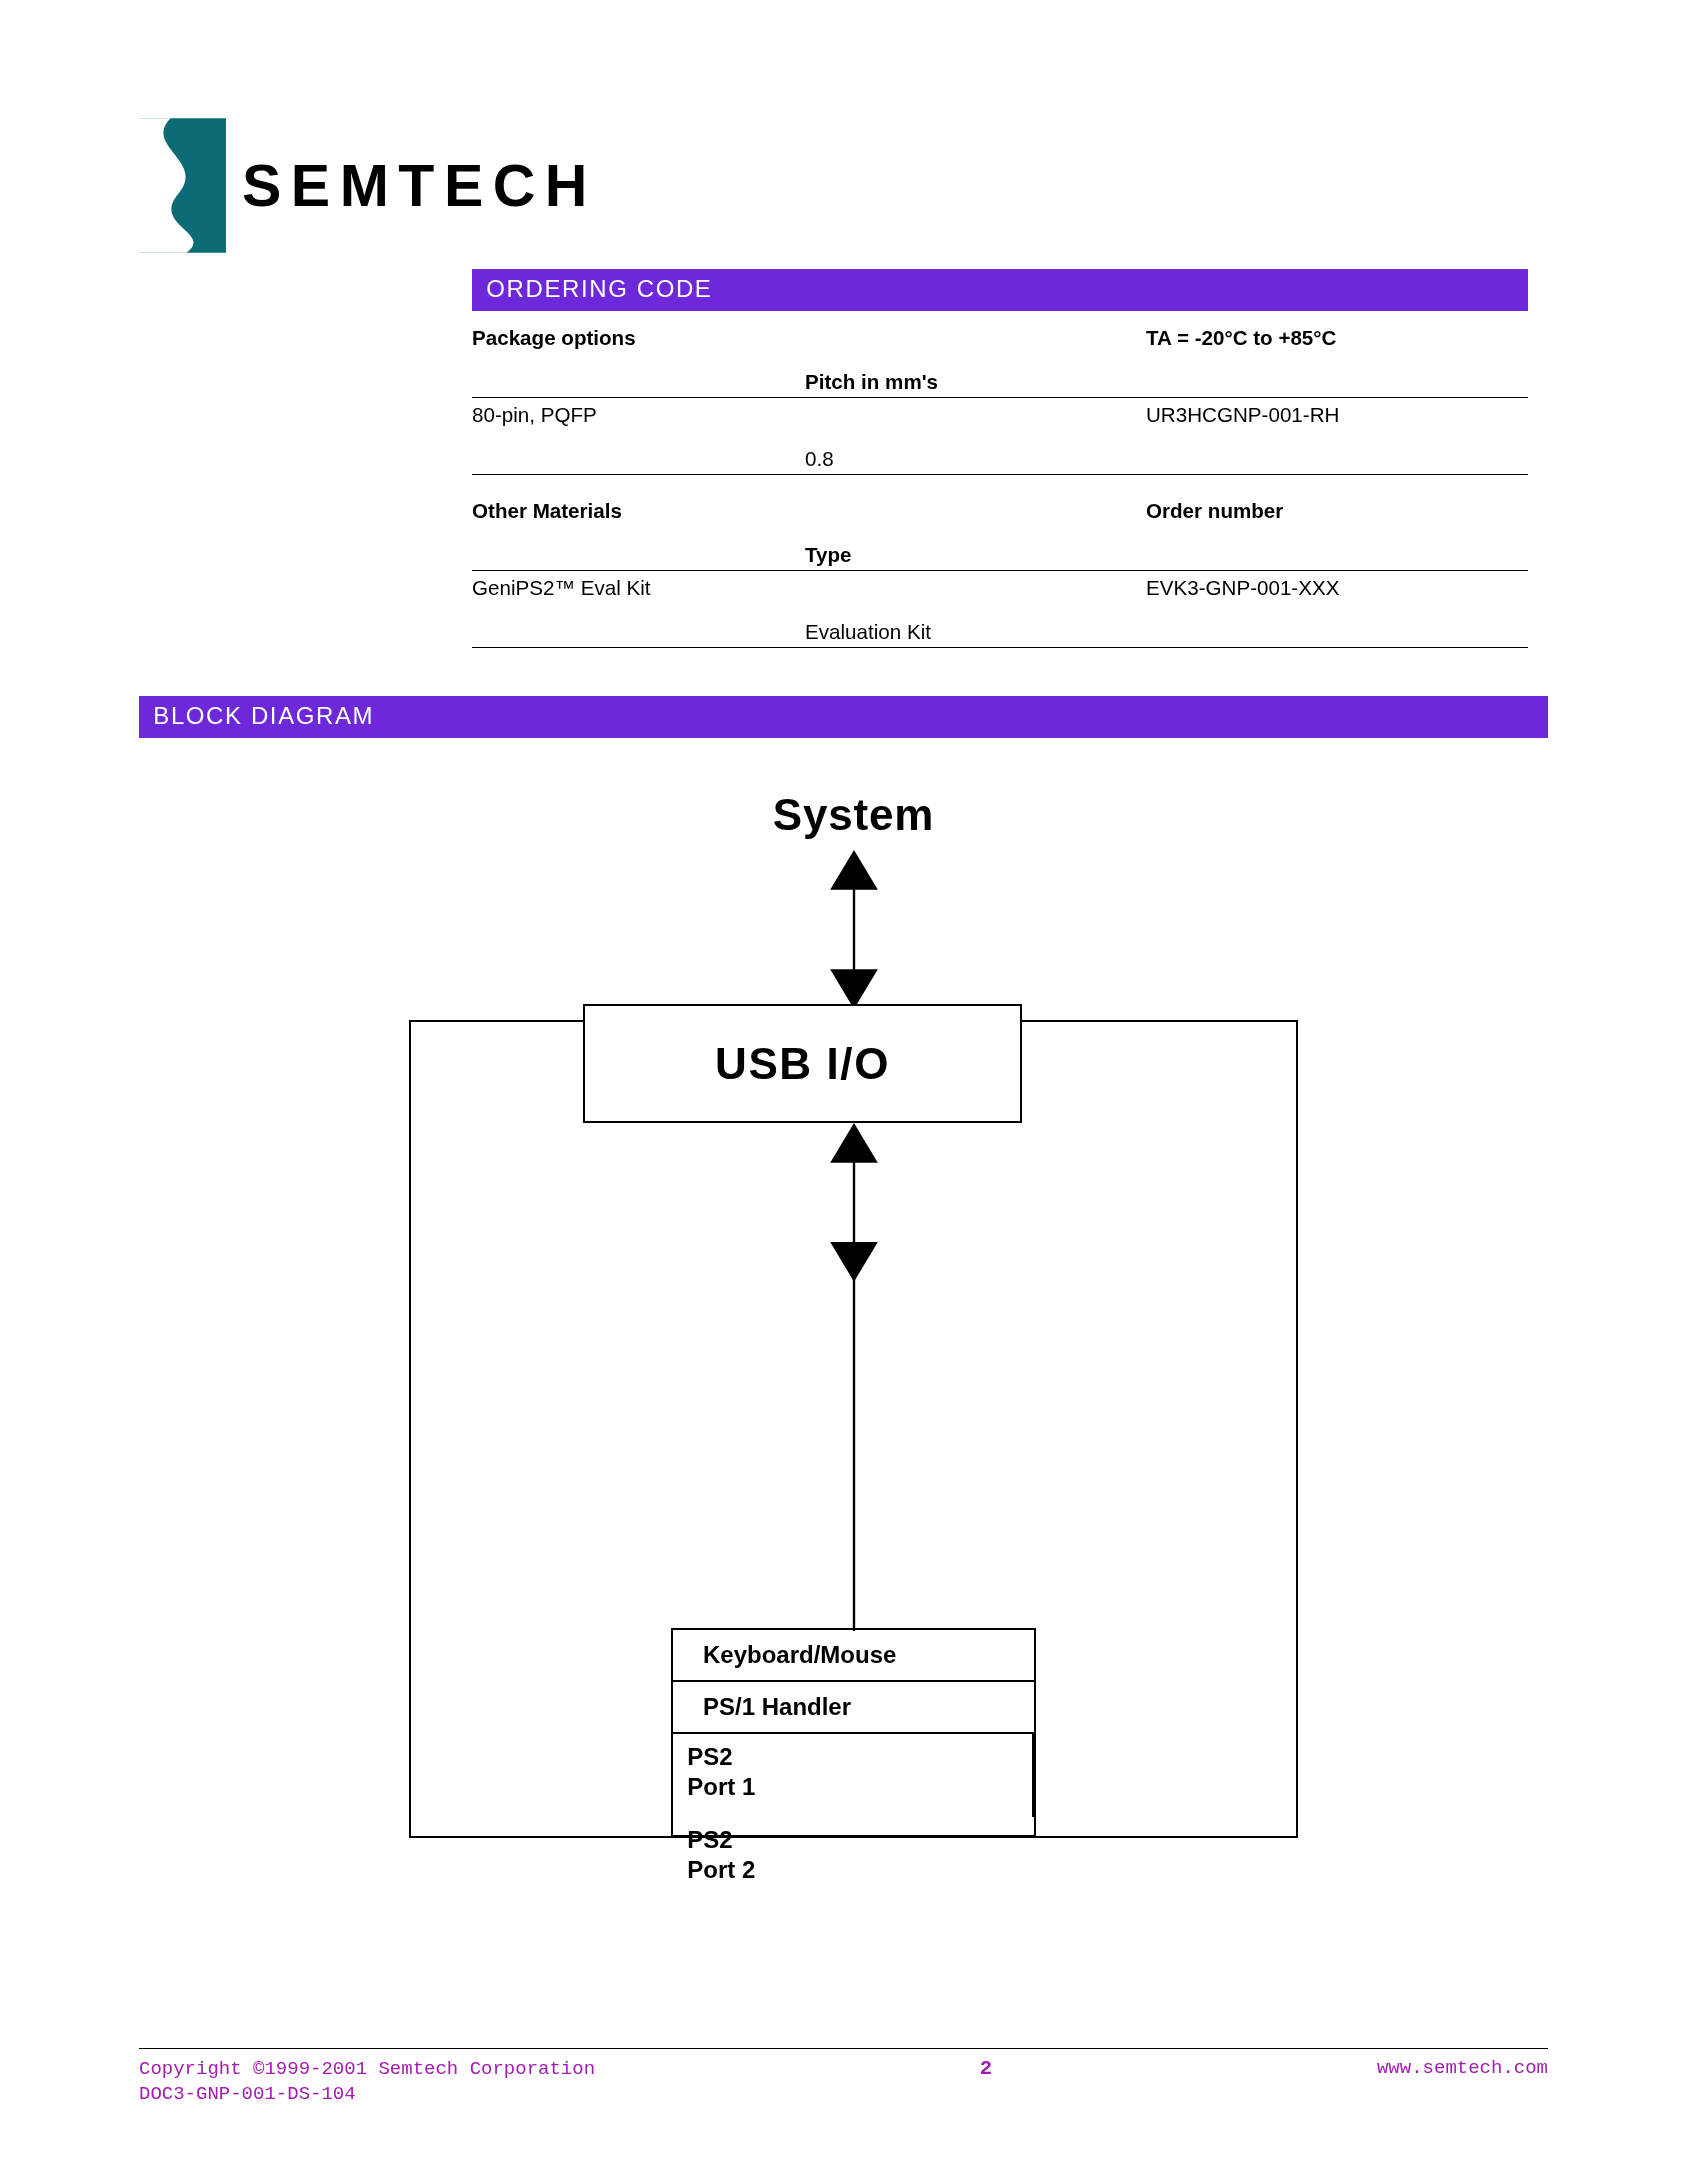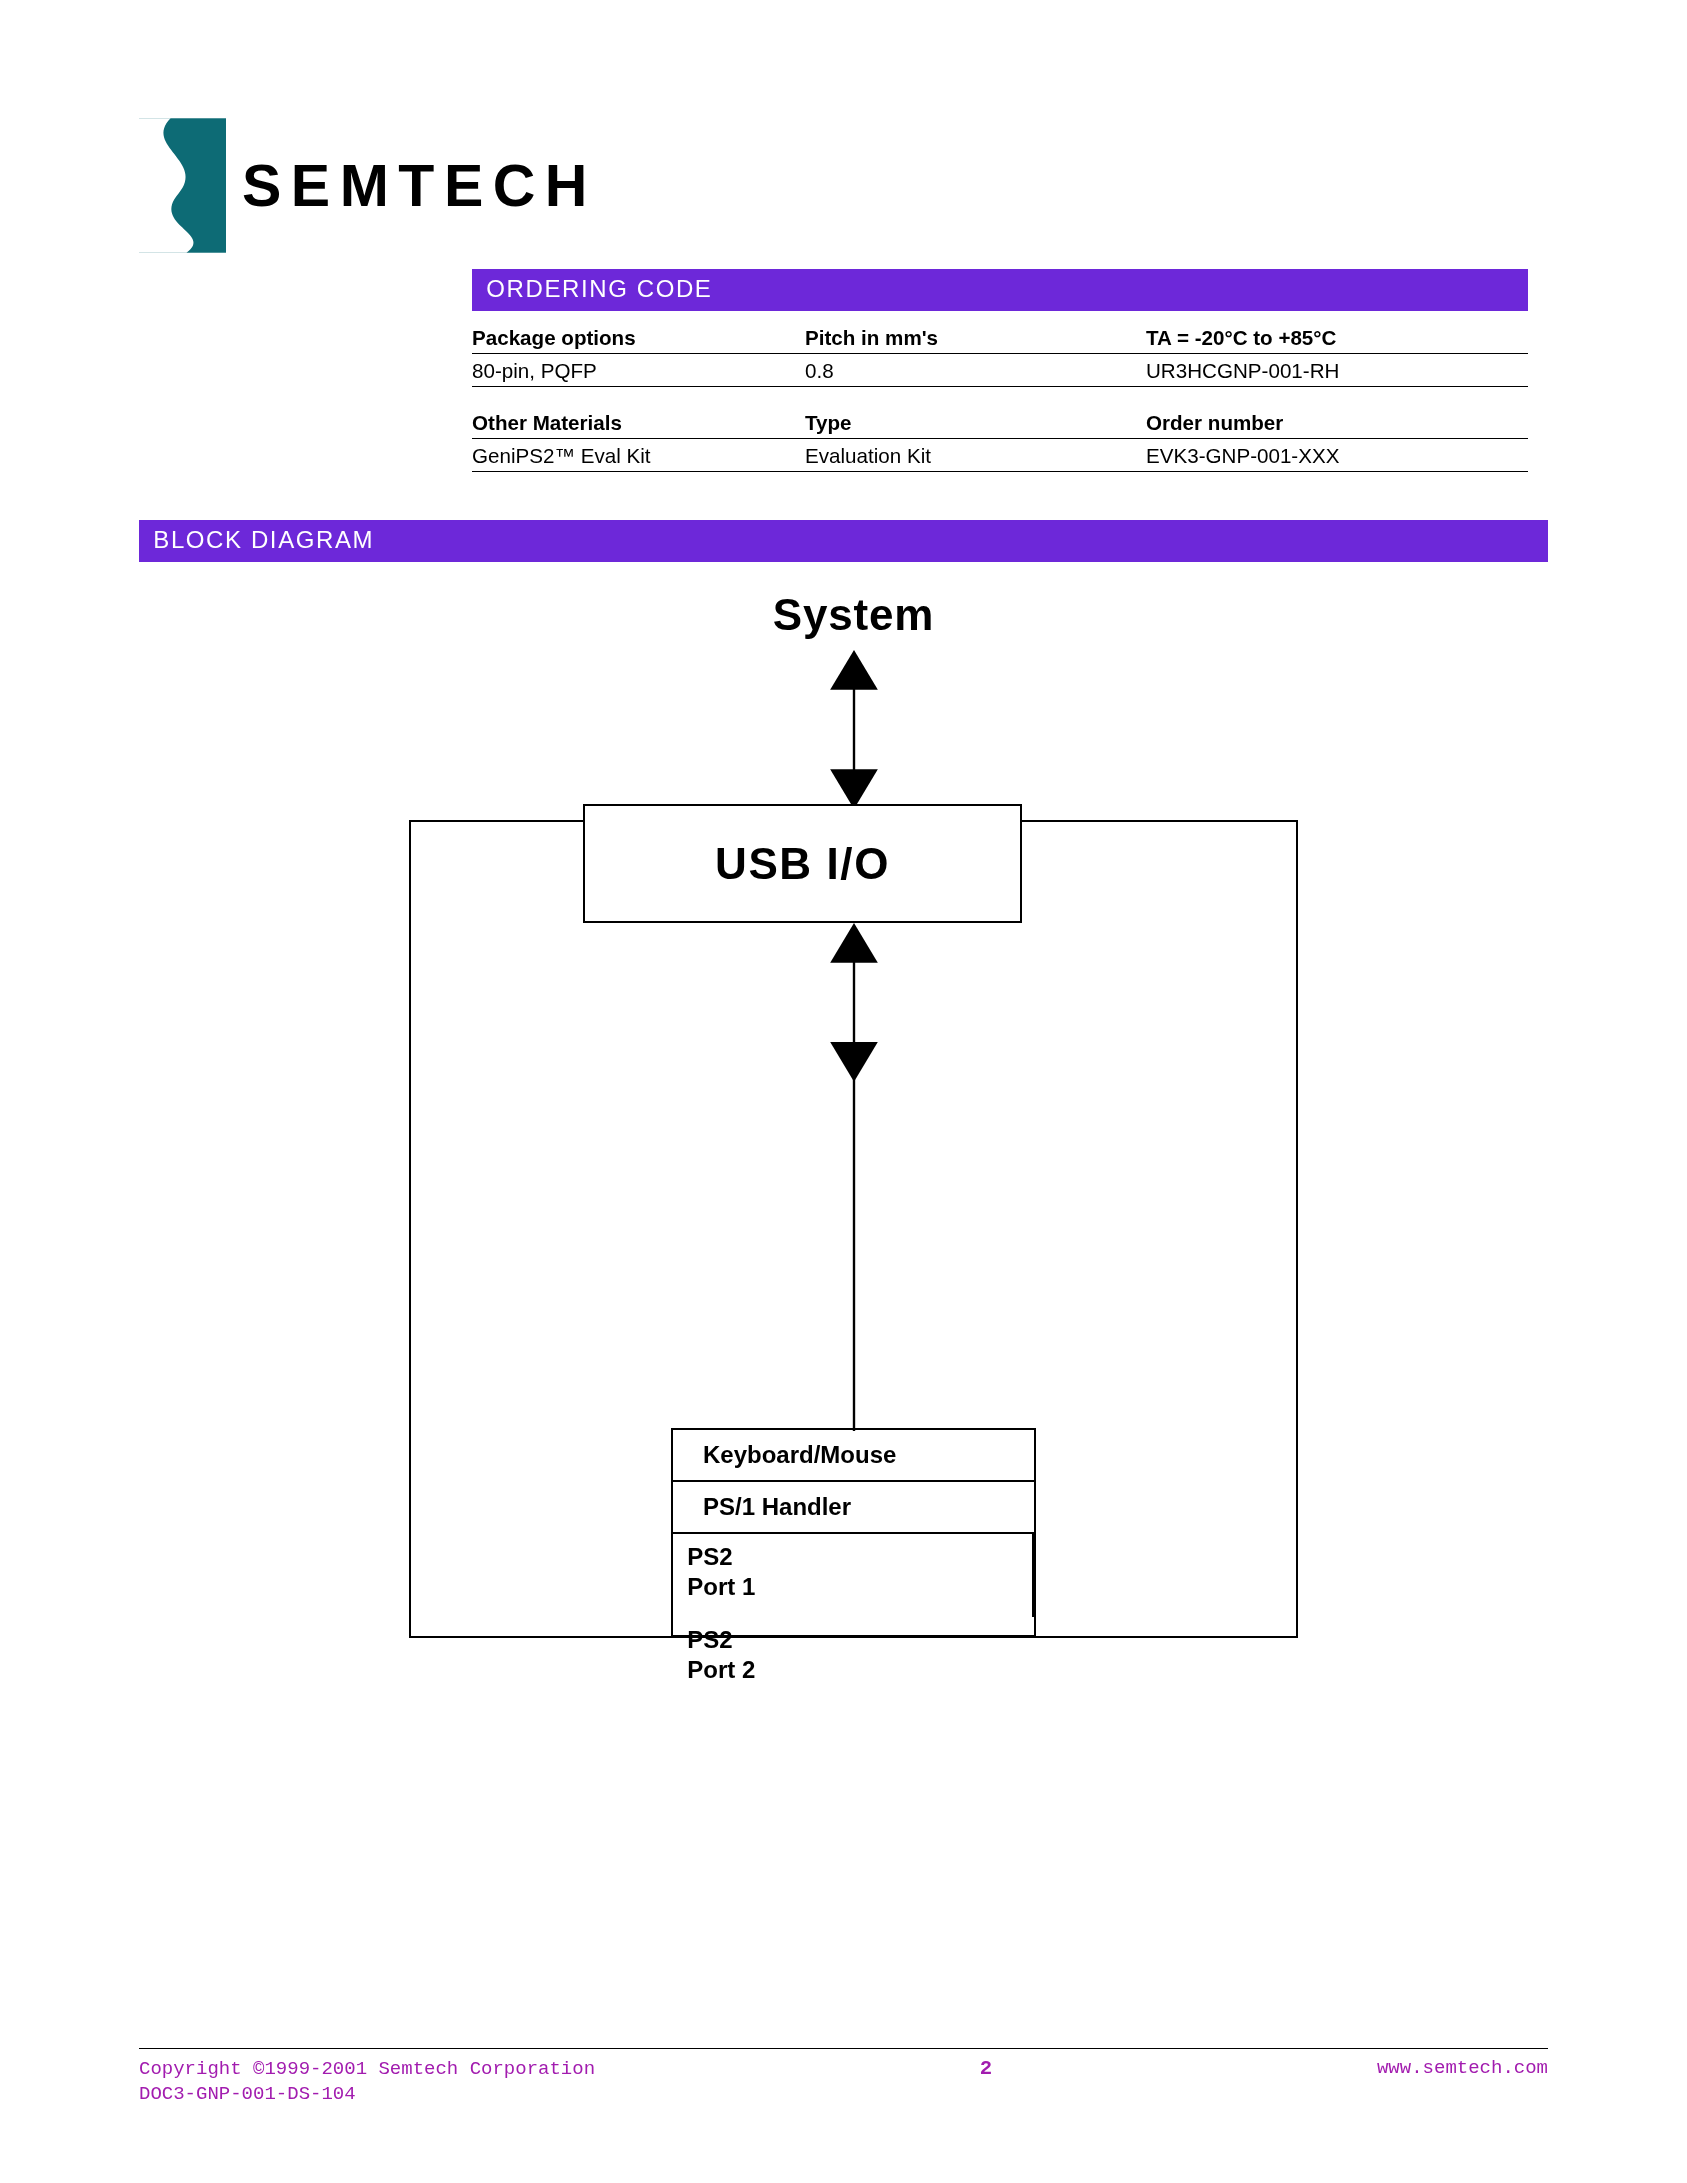--- a/index.html
+++ b/index.html
@@ -55,26 +55,26 @@
     color: #000;
     margin-top: 9.5px;
   }
   .order-row {
     display: flex;
     border-bottom: 1.2px solid #000;
     padding: 4.8px 0 3.2px 0;
   }
   .order-row.no-border { border-bottom: none; }
   .c1 { width: 333px; }
-  .c2 { width: 341px; }
+  .c2 { width: 341px; margin-top: 44px; }
   .c3 { flex: 1; }
   .bold { font-weight: 700; }
   .block-section .section-bar {
     width: 100%;
-    margin-bottom: 28px;
+    margin-bottom: 52px;
   }
   .diagram-wrap {
     position: relative;
     width: 953px;
     height: 1111px;
     margin-left: 238px;
   }
   .sys-label {
     position: absolute;
     left: 0; right: 0; top: 0;

